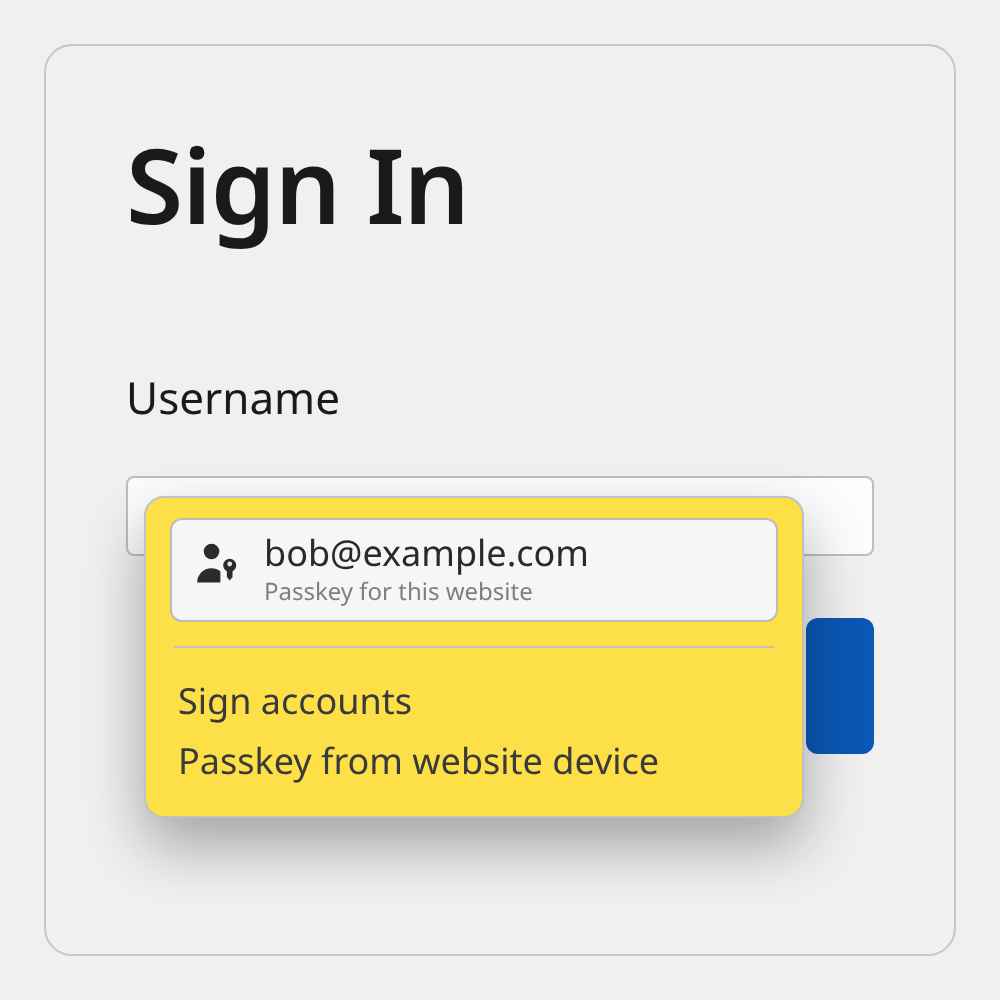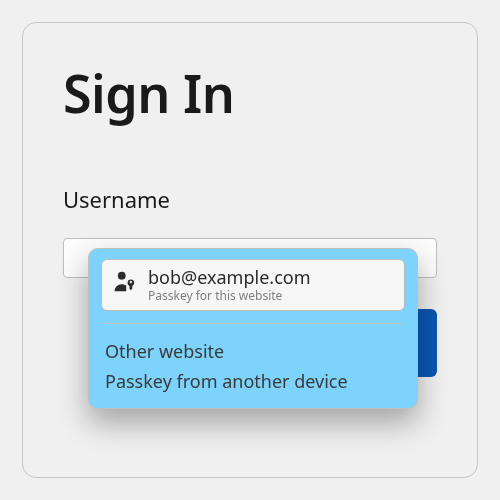--- a/index.html
+++ b/index.html
@@ -43,23 +43,23 @@
     position: absolute;
     right: 40px;
     top: 286px;
     width: 34px; height: 68px;
     background: #0b57b4;
     border-radius: 6px;
   }
   .popup {
     position: absolute;
     top: 248px;
-    left: 88px;
+    left: 72px;
     width: 330px;
-    background: #7dd3fc;
+    background: #fde047;
     border: 1px solid #c0c0c0;
     border-radius: 10px;
     box-shadow: 0 14px 30px rgba(0,0,0,0.32);
     padding: 10px 12px 12px 12px;
   }
   .acct {
     background: #f6f6f6;
     border: 1px solid #bcbcbc;
     border-radius: 6px;
     padding: 8px 10px;
@@ -107,15 +107,15 @@
       </svg>
     </span>
     <div class="txt">
       <div class="name">bob@example.com</div>
       <div class="sub">Passkey for this website</div>
     </div>
   </div>
 
   <hr class="hr">
 
-  <div class="opt">Other website</div>
-  <div class="opt">Passkey from another device</div>
+  <div class="opt">Sign accounts</div>
+  <div class="opt">Passkey from website device</div>
 </div>
 
 </body></html>

